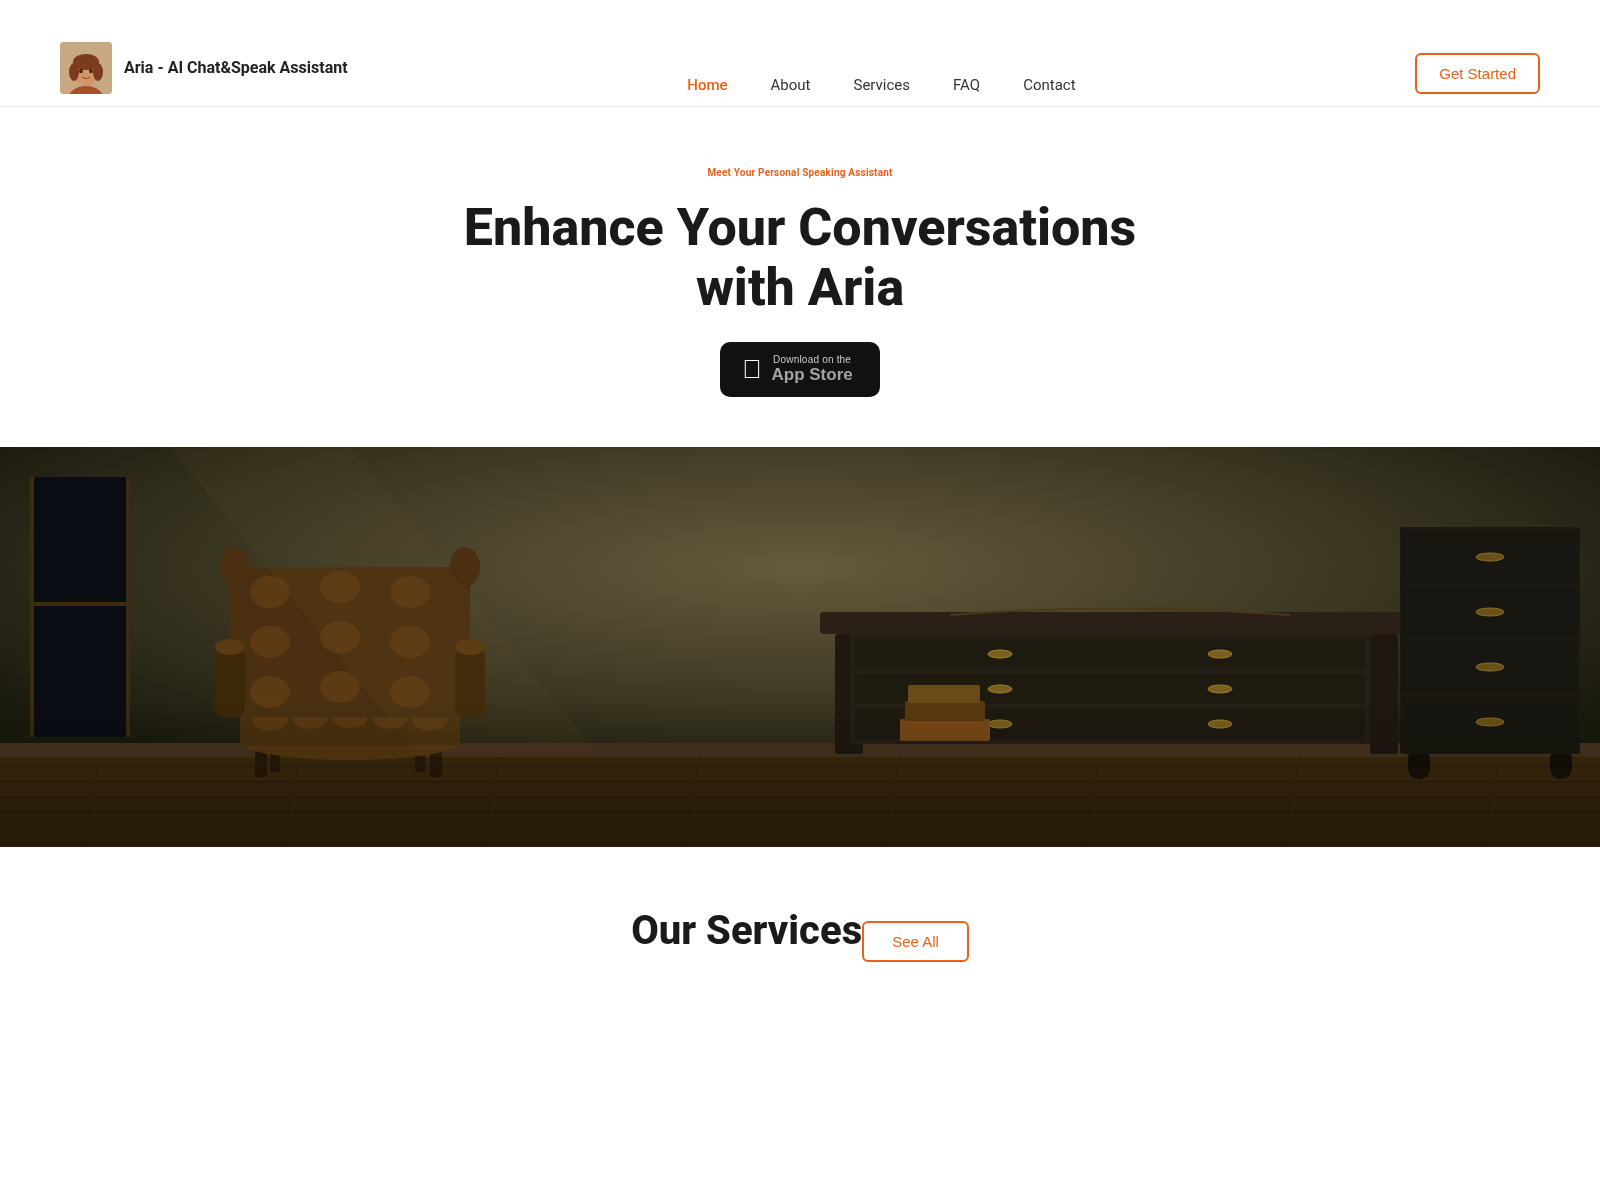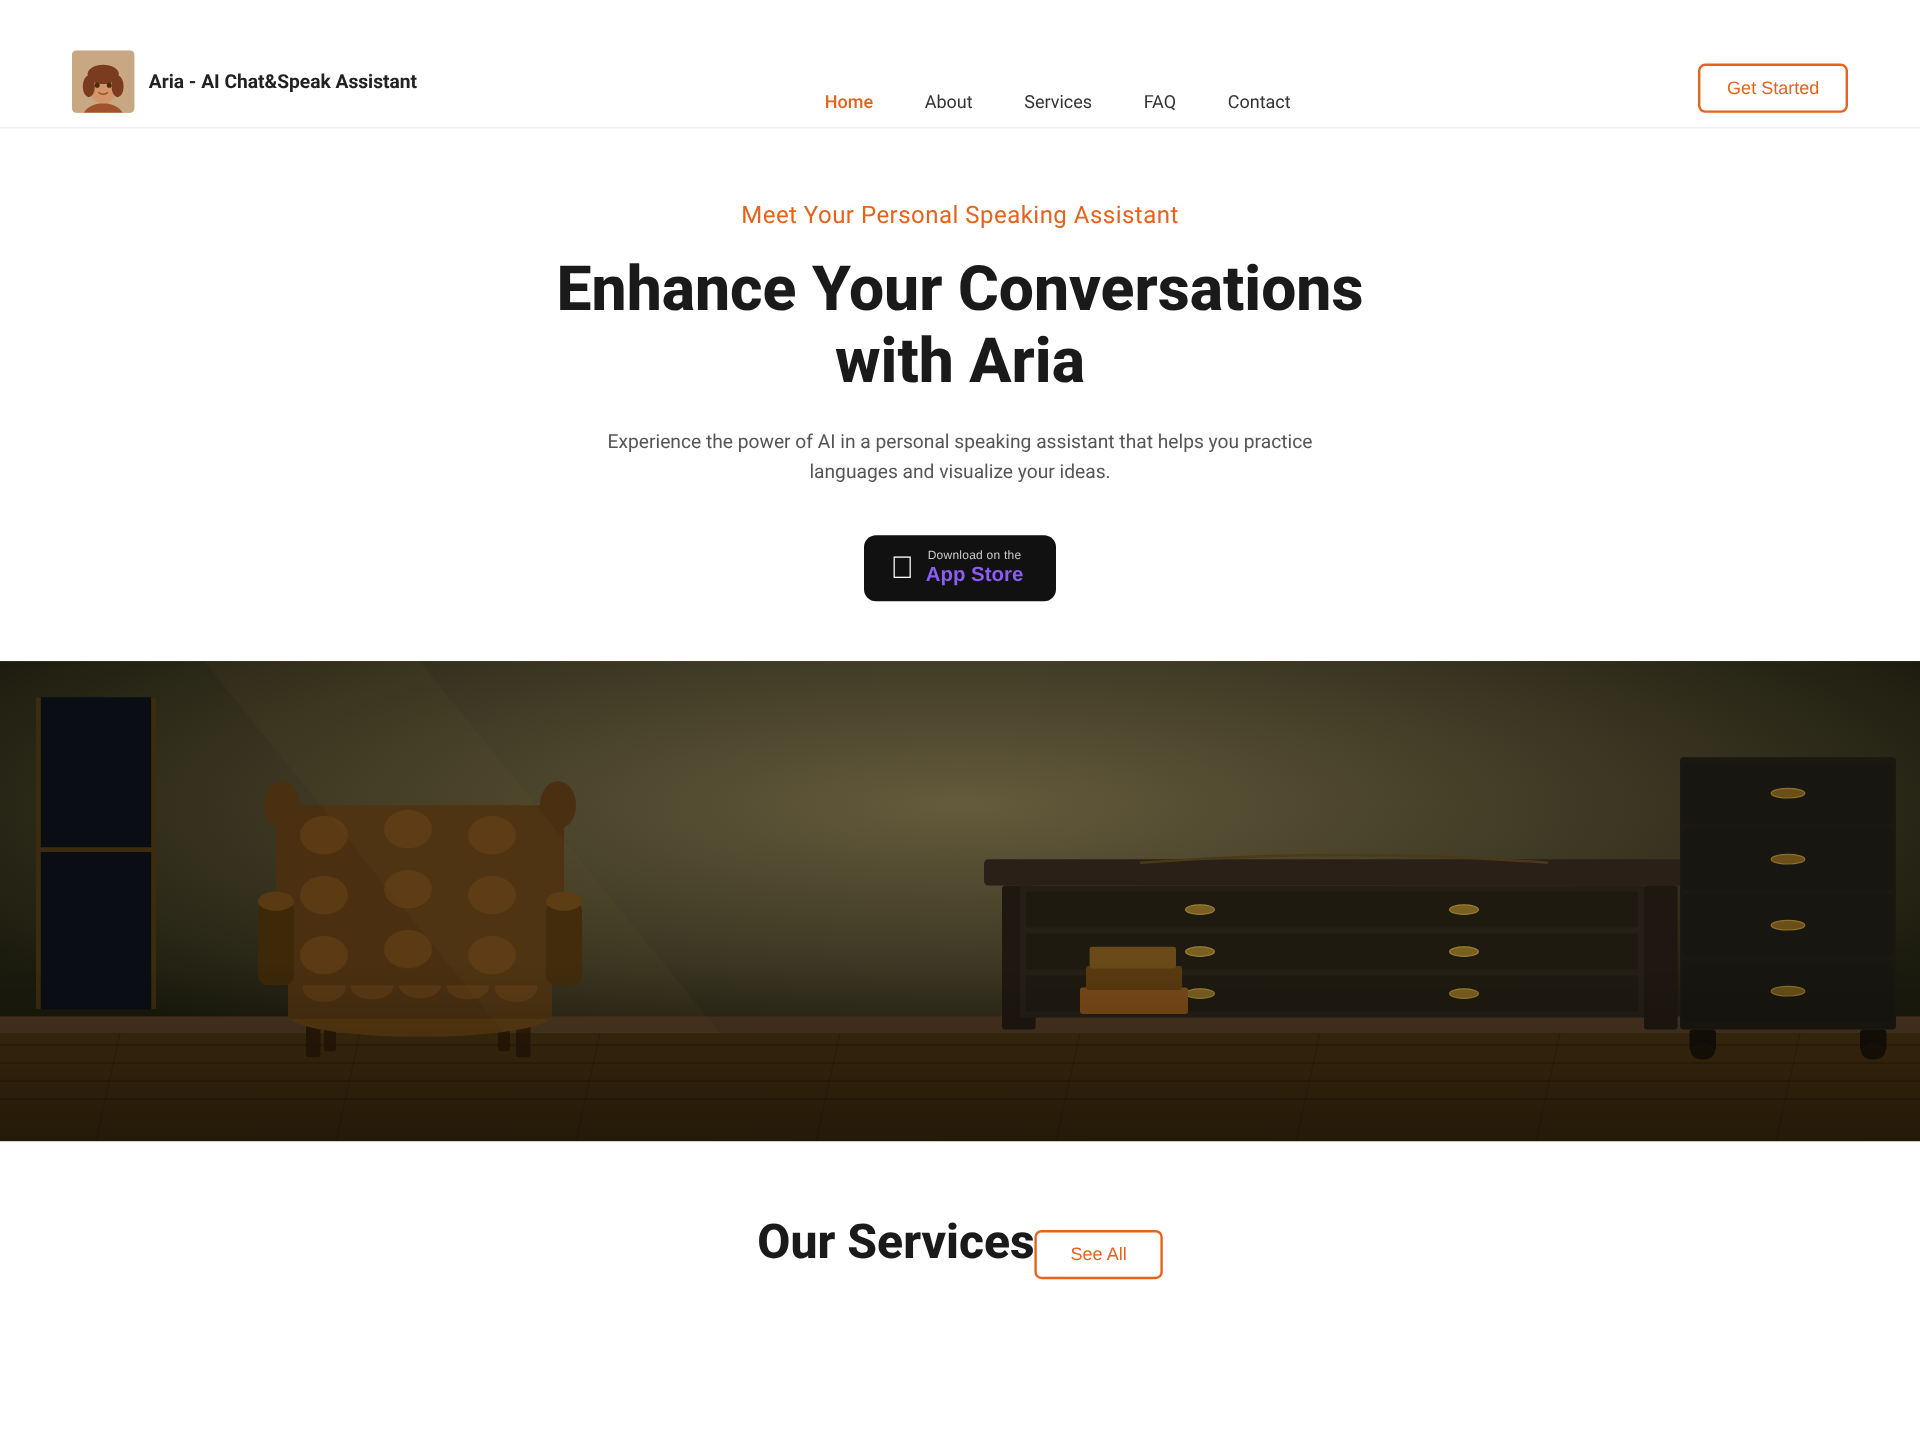--- a/index.html
+++ b/index.html
@@ -74,22 +74,22 @@
 
     
     .hero {
       text-align: center;
       padding: 60px 20px 50px;
       max-width: 800px;
       margin: 0 auto;
     }
     .hero-subtitle {
       color: #e8621a;
-      font-size: 20px;
-      font-weight: 400;
+      font-size: 10px;
+      font-weight: 700;
       letter-spacing: 0.02em;
       margin-bottom: 20px;
     }
     .hero-title {
       font-size: 52px;
       font-weight: 800;
       line-height: 1.15;
       color: #1a1a1a;
       margin-bottom: 24px;
     }
@@ -130,21 +130,21 @@
     }
     .store-btn-small {
       font-size: 10px;
       color: #ccc;
       font-weight: 400;
       letter-spacing: 0.02em;
     }
     .store-btn-large {
       font-size: 17px;
       font-weight: 600;
-      color: #8b5cf6;
+      color: #a3a3a3;
       line-height: 1.2;
     }
 
     
     .hero-image {
       width: 100%;
       height: 400px;
       background: linear-gradient(135deg, #1a1a0d 0%, #2d2d1a 20%, #4a3b1e 40%, #1a1a0d 60%, #0d0d0a 80%, #1a1209 100%);
       position: relative;
       overflow: hidden;
@@ -217,21 +217,20 @@
     <li><a href="#">FAQ</a></li>
     <li><a href="#">Contact</a></li>
   </ul>
 
   <button class="btn-get-started">Get Started</button>
 </nav>
 
 <section class="hero">
   <p class="hero-subtitle">Meet Your Personal Speaking Assistant</p>
   <h1 class="hero-title">Enhance Your Conversations with Aria</h1>
-  <p class="hero-description">Experience the power of AI in a personal speaking assistant that helps you practice languages and visualize your ideas.</p>
 
   <div class="hero-buttons">
 
     <button class="store-btn">
       <span class="store-btn-icon"></span>
       <span class="store-btn-text">
         <span class="store-btn-small">Download on the</span>
         <span class="store-btn-large">App Store</span>
       </span>
     </button>

